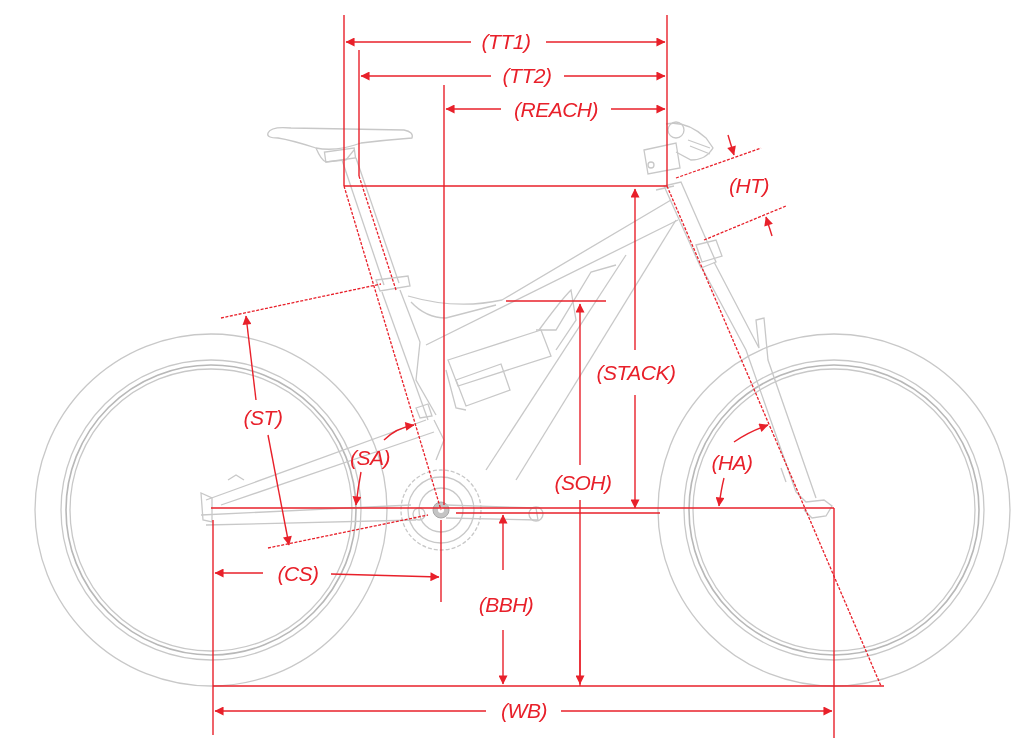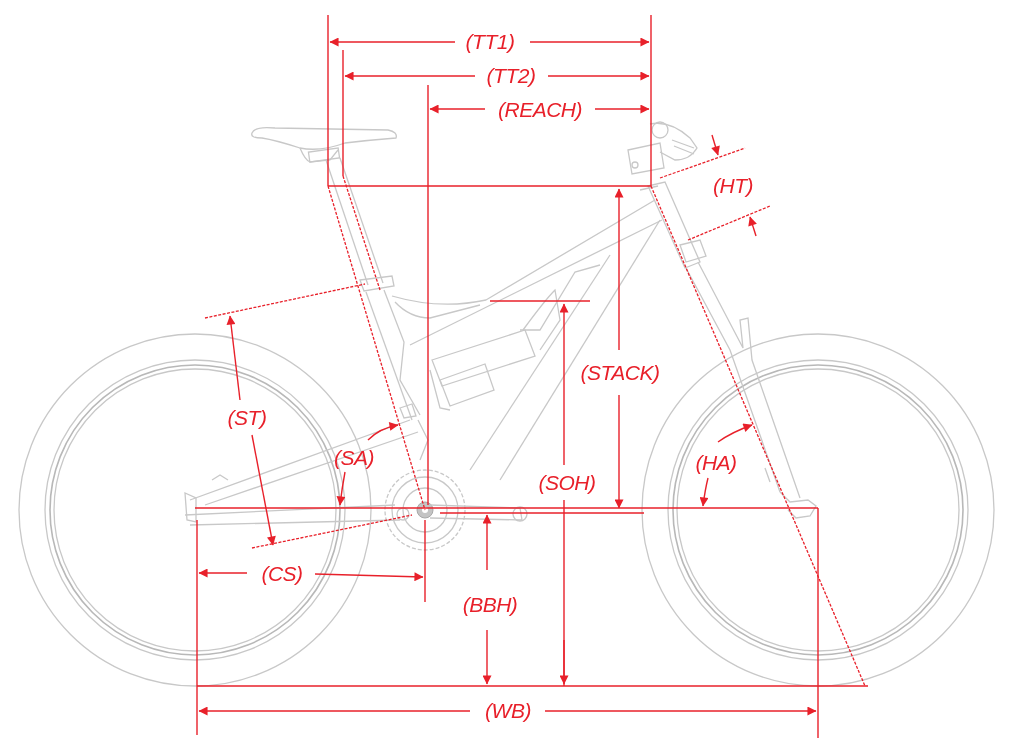--- a/index.html
+++ b/index.html
@@ -1,17 +1,17 @@
 <!DOCTYPE html>
 <html><head>
 <meta charset="utf-8">
 <style>
   html, body { margin: 0; padding: 0; background: #ffffff; }
   body { width: 1020px; height: 752px; overflow: hidden; position: relative; }
-  #canvas { position: absolute; left: 0; top: 0; width: 876px; height: 752px; }
+  #canvas { position: absolute; left: 16px; top: 0; width: 876px; height: 752px; }
   svg text.dim-label {
     font-family: "Liberation Sans", sans-serif;
     font-style: italic;
     font-size: 21px;
     font-weight: normal;
     letter-spacing: -0.5px;
   }
   .bike { fill: none; stroke: #c8c8c8; stroke-width: 1.3; }
   .bike-d { fill: none; stroke: #b8b8b8; stroke-width: 1.6; }
   .dim { fill: none; stroke-width: 1.4; }

